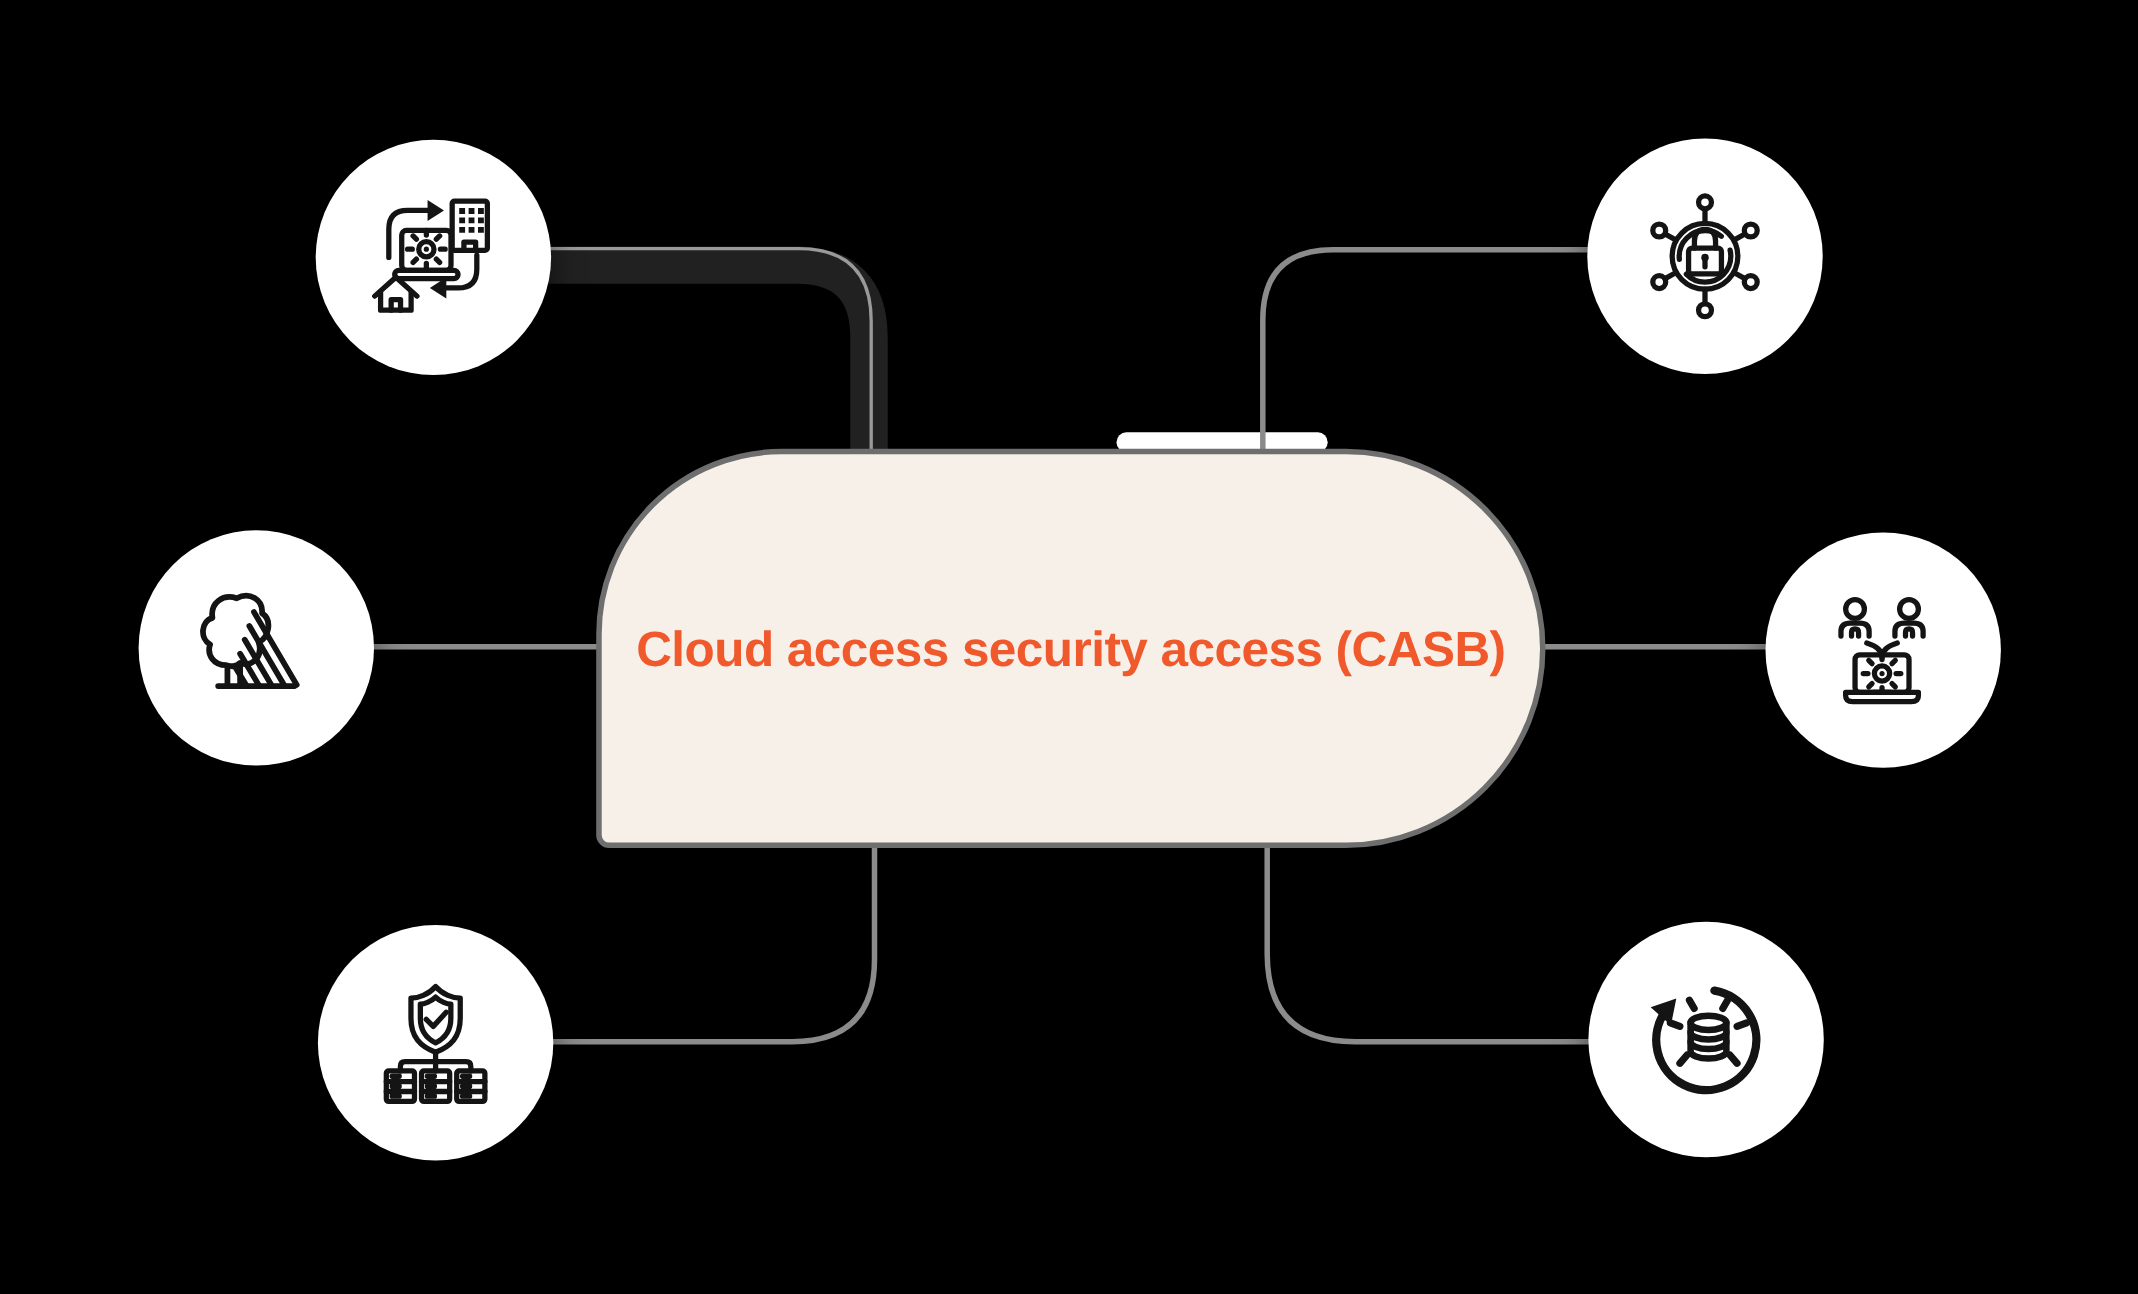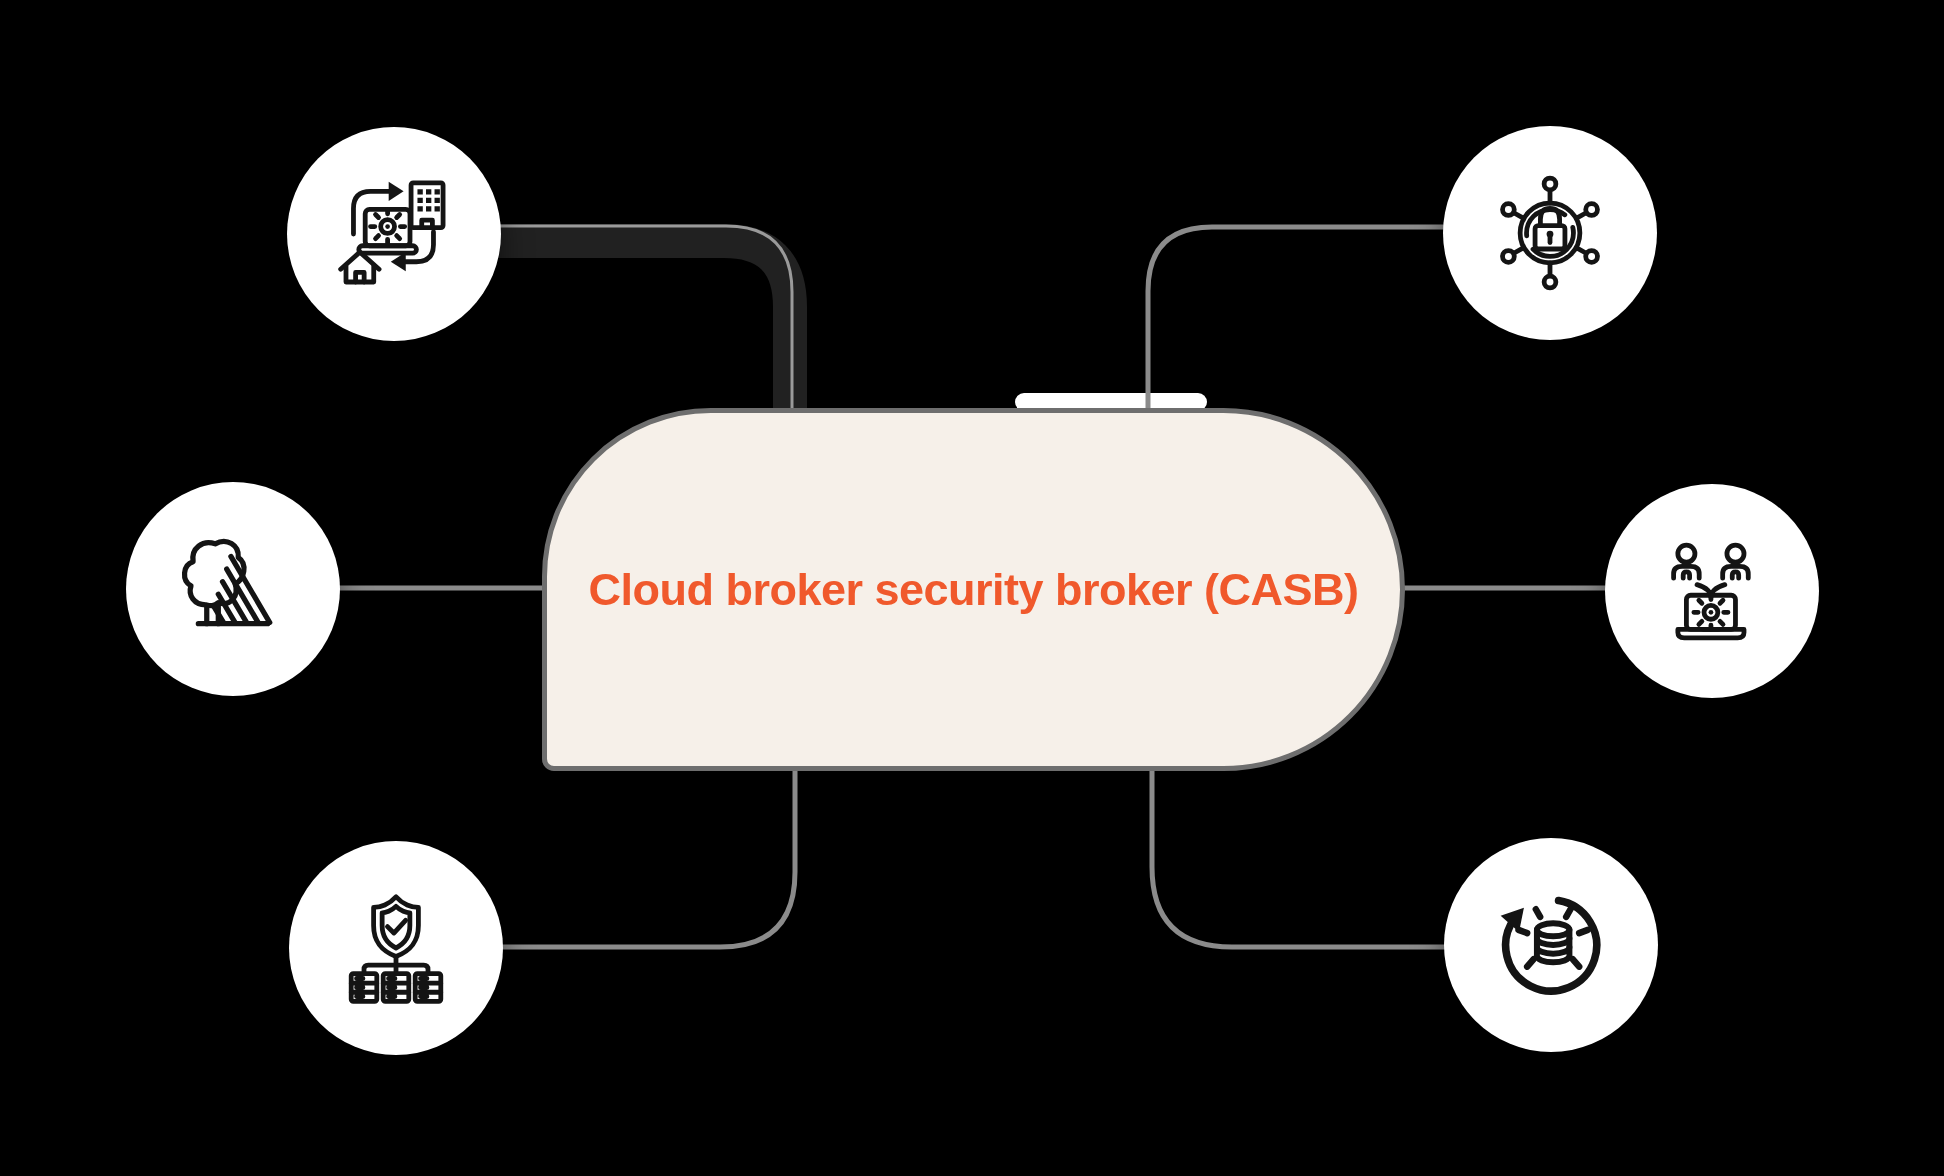--- a/index.html
+++ b/index.html
@@ -66,21 +66,21 @@
     <path class="wire-emphasis" d="M 465 241 H 724 Q 790 241 790 307 V 418"></path>
     <path class="wire-emphasis-line" d="M 465 226 H 726 Q 792 226 792 292 V 418"></path>
     <path class="wire" d="M 1470 227 H 1212 Q 1148 227 1148 291 V 415"></path>
     <path class="wire" d="M 320 588 H 550"></path>
     <path class="wire" d="M 1400 588 H 1625"></path>
     <path class="wire" d="M 795 763 V 872 Q 795 947 720 947 H 485"></path>
     <path class="wire" d="M 1152 763 V 867 Q 1152 947 1232 947 H 1470"></path>
   </svg>
 
   <div class="capsule">
-    <h1 class="title">Cloud broker security broker (CASB)</h1>
+    <h1 class="title">Cloud access security access (CASB)</h1>
   </div>
 
   <div class="node node-tl">
     <svg class="icon" width="128" height="128" viewBox="0 0 120 120" stroke-width="4.5" aria-label="hybrid-work-sync-icon">
       <path d="M 22 60 V 36 Q 22 20 38 20 H 58"></path>
       <path class="fill" d="M 55 11 L 69 20 L 55 29 Z"></path>
       <path d="M 97 58 V 70 Q 97 86 81 86 H 68"></path>
       <path class="fill" d="M 71 77 L 57 86 L 71 95 Z"></path>
       <rect x="76" y="12" width="30" height="42" rx="2"></rect>
       <path class="fill" d="M82 18h5v5h-5zM90 18h5v5h-5zM98 18h5v5h-5zM82 26h5v5h-5zM90 26h5v5h-5zM98 26h5v5h-5zM82 34h5v5h-5zM90 34h5v5h-5zM98 34h5v5h-5z"></path>

